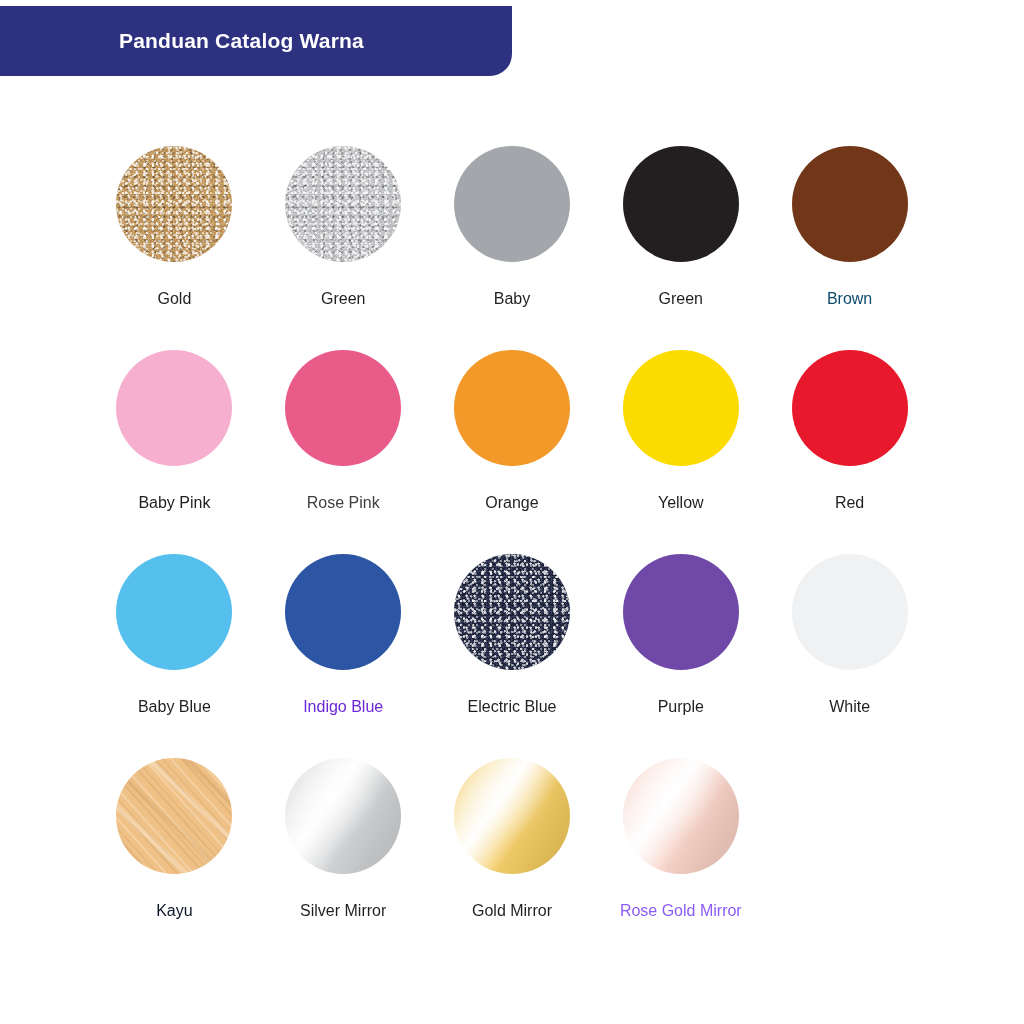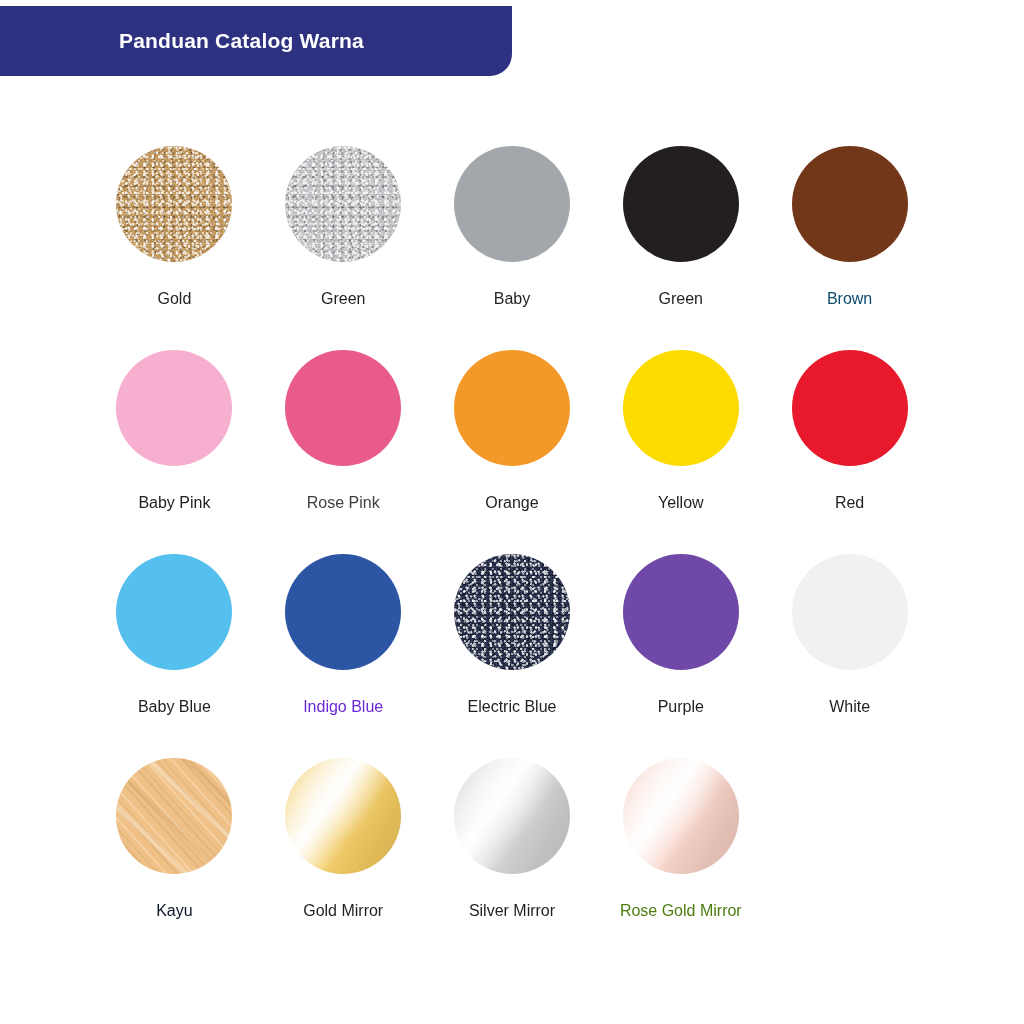--- a/index.html
+++ b/index.html
@@ -237,26 +237,26 @@
       </div>
       <div class="swatch-cell">
         <div class="swatch-disc finish-flat" style="background-color: rgb(240, 241, 243);"></div>
         <div class="swatch-label" style="color: rgb(35, 31, 32);">White</div>
       </div>
       <div class="swatch-cell">
         <div class="swatch-disc finish-wood" style="background-color: rgb(239, 193, 135);"></div>
         <div class="swatch-label" style="color: #0f172a;">Kayu</div>
       </div>
       <div class="swatch-cell">
+        <div class="swatch-disc finish-mirror" style="background-color: rgb(207, 209, 211); background-image: linear-gradient(125deg, rgb(207, 209, 211) 0%, rgb(255, 255, 255) 38%, rgb(207, 209, 211) 62%, rgb(207, 209, 211) 100%);"></div>
+        <div class="swatch-label" style="color: rgb(35, 31, 32);">Silver Mirror</div>
+      </div>
+      <div class="swatch-cell">
         <div class="swatch-disc finish-mirror" style="background-color: rgb(243, 202, 94); background-image: linear-gradient(125deg, rgb(243, 202, 94) 0%, rgb(255, 255, 255) 38%, rgb(243, 202, 94) 62%, rgb(243, 202, 94) 100%);"></div>
         <div class="swatch-label" style="color: rgb(35, 31, 32);">Gold Mirror</div>
       </div>
       <div class="swatch-cell">
-        <div class="swatch-disc finish-mirror" style="background-color: rgb(207, 209, 211); background-image: linear-gradient(125deg, rgb(207, 209, 211) 0%, rgb(255, 255, 255) 38%, rgb(207, 209, 211) 62%, rgb(207, 209, 211) 100%);"></div>
-        <div class="swatch-label" style="color: rgb(35, 31, 32);">Silver Mirror</div>
-      </div>
-      <div class="swatch-cell">
         <div class="swatch-disc finish-mirror" style="background-color: rgb(247, 207, 195); background-image: linear-gradient(125deg, rgb(247, 207, 195) 0%, rgb(255, 255, 255) 38%, rgb(247, 207, 195) 62%, rgb(247, 207, 195) 100%);"></div>
-        <div class="swatch-label" style="color: #4d7c0f;">Rose Gold Mirror</div>
+        <div class="swatch-label" style="color: #8b5cf6;">Rose Gold Mirror</div>
       </div>
     </div>
 
 </div>
 
 </body></html>

